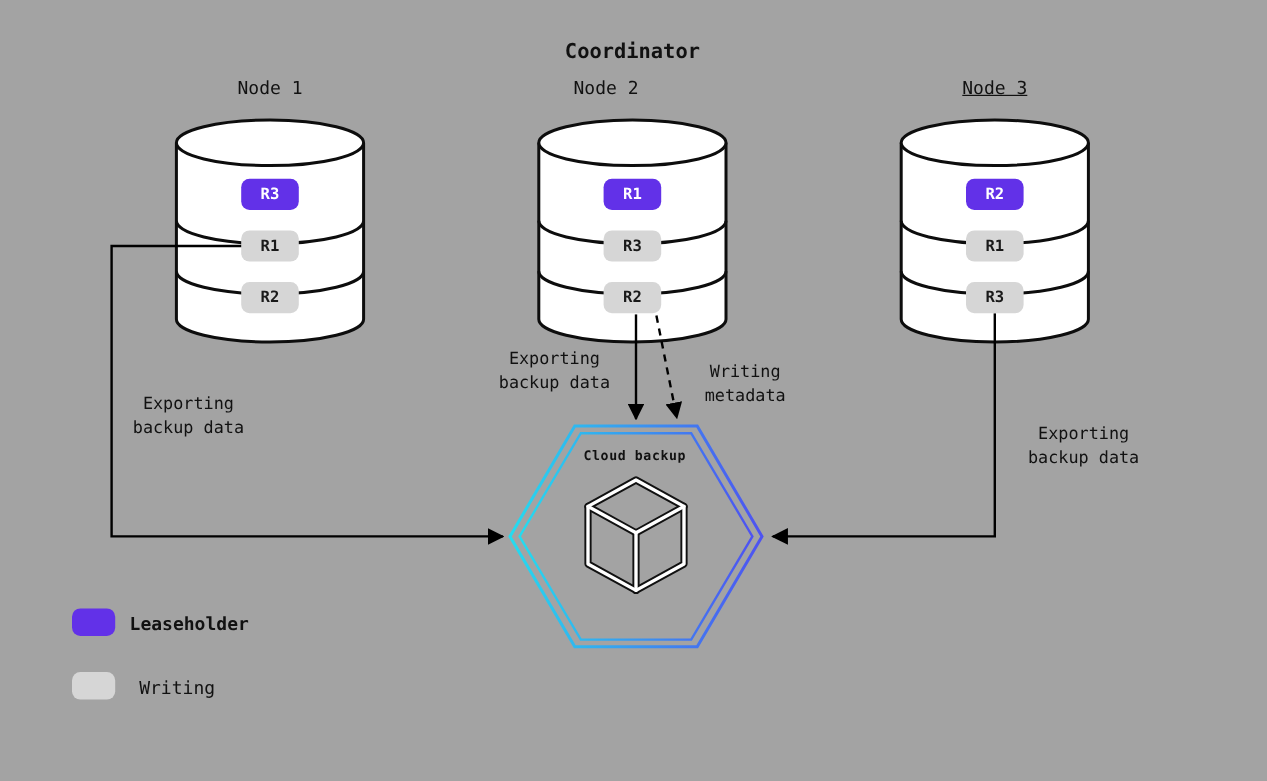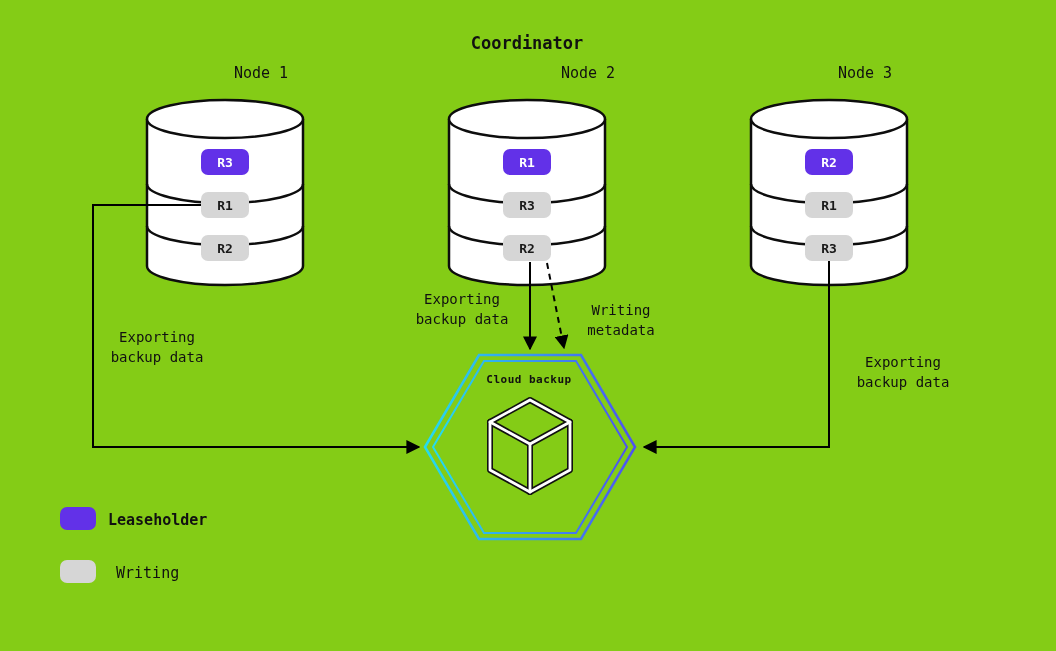--- a/index.html
+++ b/index.html
@@ -1,24 +1,24 @@
 <!DOCTYPE html>
 <html><head>
 <meta charset="utf-8">
 <style>
   html,body{margin:0;padding:0;background:#fff;}
   .canvas{
-    position:relative;width:1056px;height:651px;background:#84cc16;
+    position:relative;width:1056px;height:651px;background:#a3a3a3;
     font-family:"DejaVu Sans Mono","Liberation Mono",monospace;color:#111;overflow:hidden;
   }
   .layer{position:absolute;left:0;top:0;}
   .abs{position:absolute;}
   .centered{transform:translateX(-50%);text-align:center;}
   .title{font-size:17px;font-weight:bold;}
-  .node-label{font-size:15px;margin-left:36px;}
+  .node-label{font-size:15px;}
   .arrow-label{font-size:14px;line-height:20px;white-space:pre-line;}
   .cloud-label{font-size:11px;font-weight:bold;letter-spacing:.5px;}
   .legend-label{font-size:15px;}
   .badge{
     position:absolute;width:48px;height:26px;border-radius:7px;
     display:flex;align-items:center;justify-content:center;
     font-size:13px;transform:translate(-50%,-50%);
   }
   .badge.leaseholder{background:#6231e8;color:#ffffff;font-weight:bold;}
   .badge.replica{background:#d6d6d6;color:#1a1a1a;font-weight:bold;}
@@ -85,22 +85,22 @@
         <path d="M490,422 L530,400 L570,422 L570,470 L530,492 L490,470 Z"></path>
         <path d="M490,422 L530,444 L570,422"></path>
         <path d="M530,444 L530,492"></path>
       </g>
     </g>
   </svg>
 
   <div class="abs centered title" style="left:527px;top:33px;">Coordinator</div>
 
   <div class="abs centered node-label" style="left:225px;top:64px;">Node 1</div>
-  <div class="abs centered node-label" style="left:552px;top:64px;">Node 2</div>
-  <div class="abs centered node-label" style="left:829px;top:64px;">Node 3</div>
+  <div class="abs centered node-label" style="left:505px;top:64px;">Node 2</div>
+  <div class="abs centered node-label" style="left:829px;top:64px;text-decoration:underline;">Node 3</div>
 
   <div class="badge leaseholder" style="left:225px;top:162px;">R3</div>
   <div class="badge replica" style="left:225px;top:205px;">R1</div>
   <div class="badge replica" style="left:225px;top:248px;">R2</div>
 
   <div class="badge leaseholder" style="left:527px;top:162px;">R1</div>
   <div class="badge replica" style="left:527px;top:205px;">R3</div>
   <div class="badge replica" style="left:527px;top:248px;">R2</div>
 
   <div class="badge leaseholder" style="left:829px;top:162px;">R2</div>

